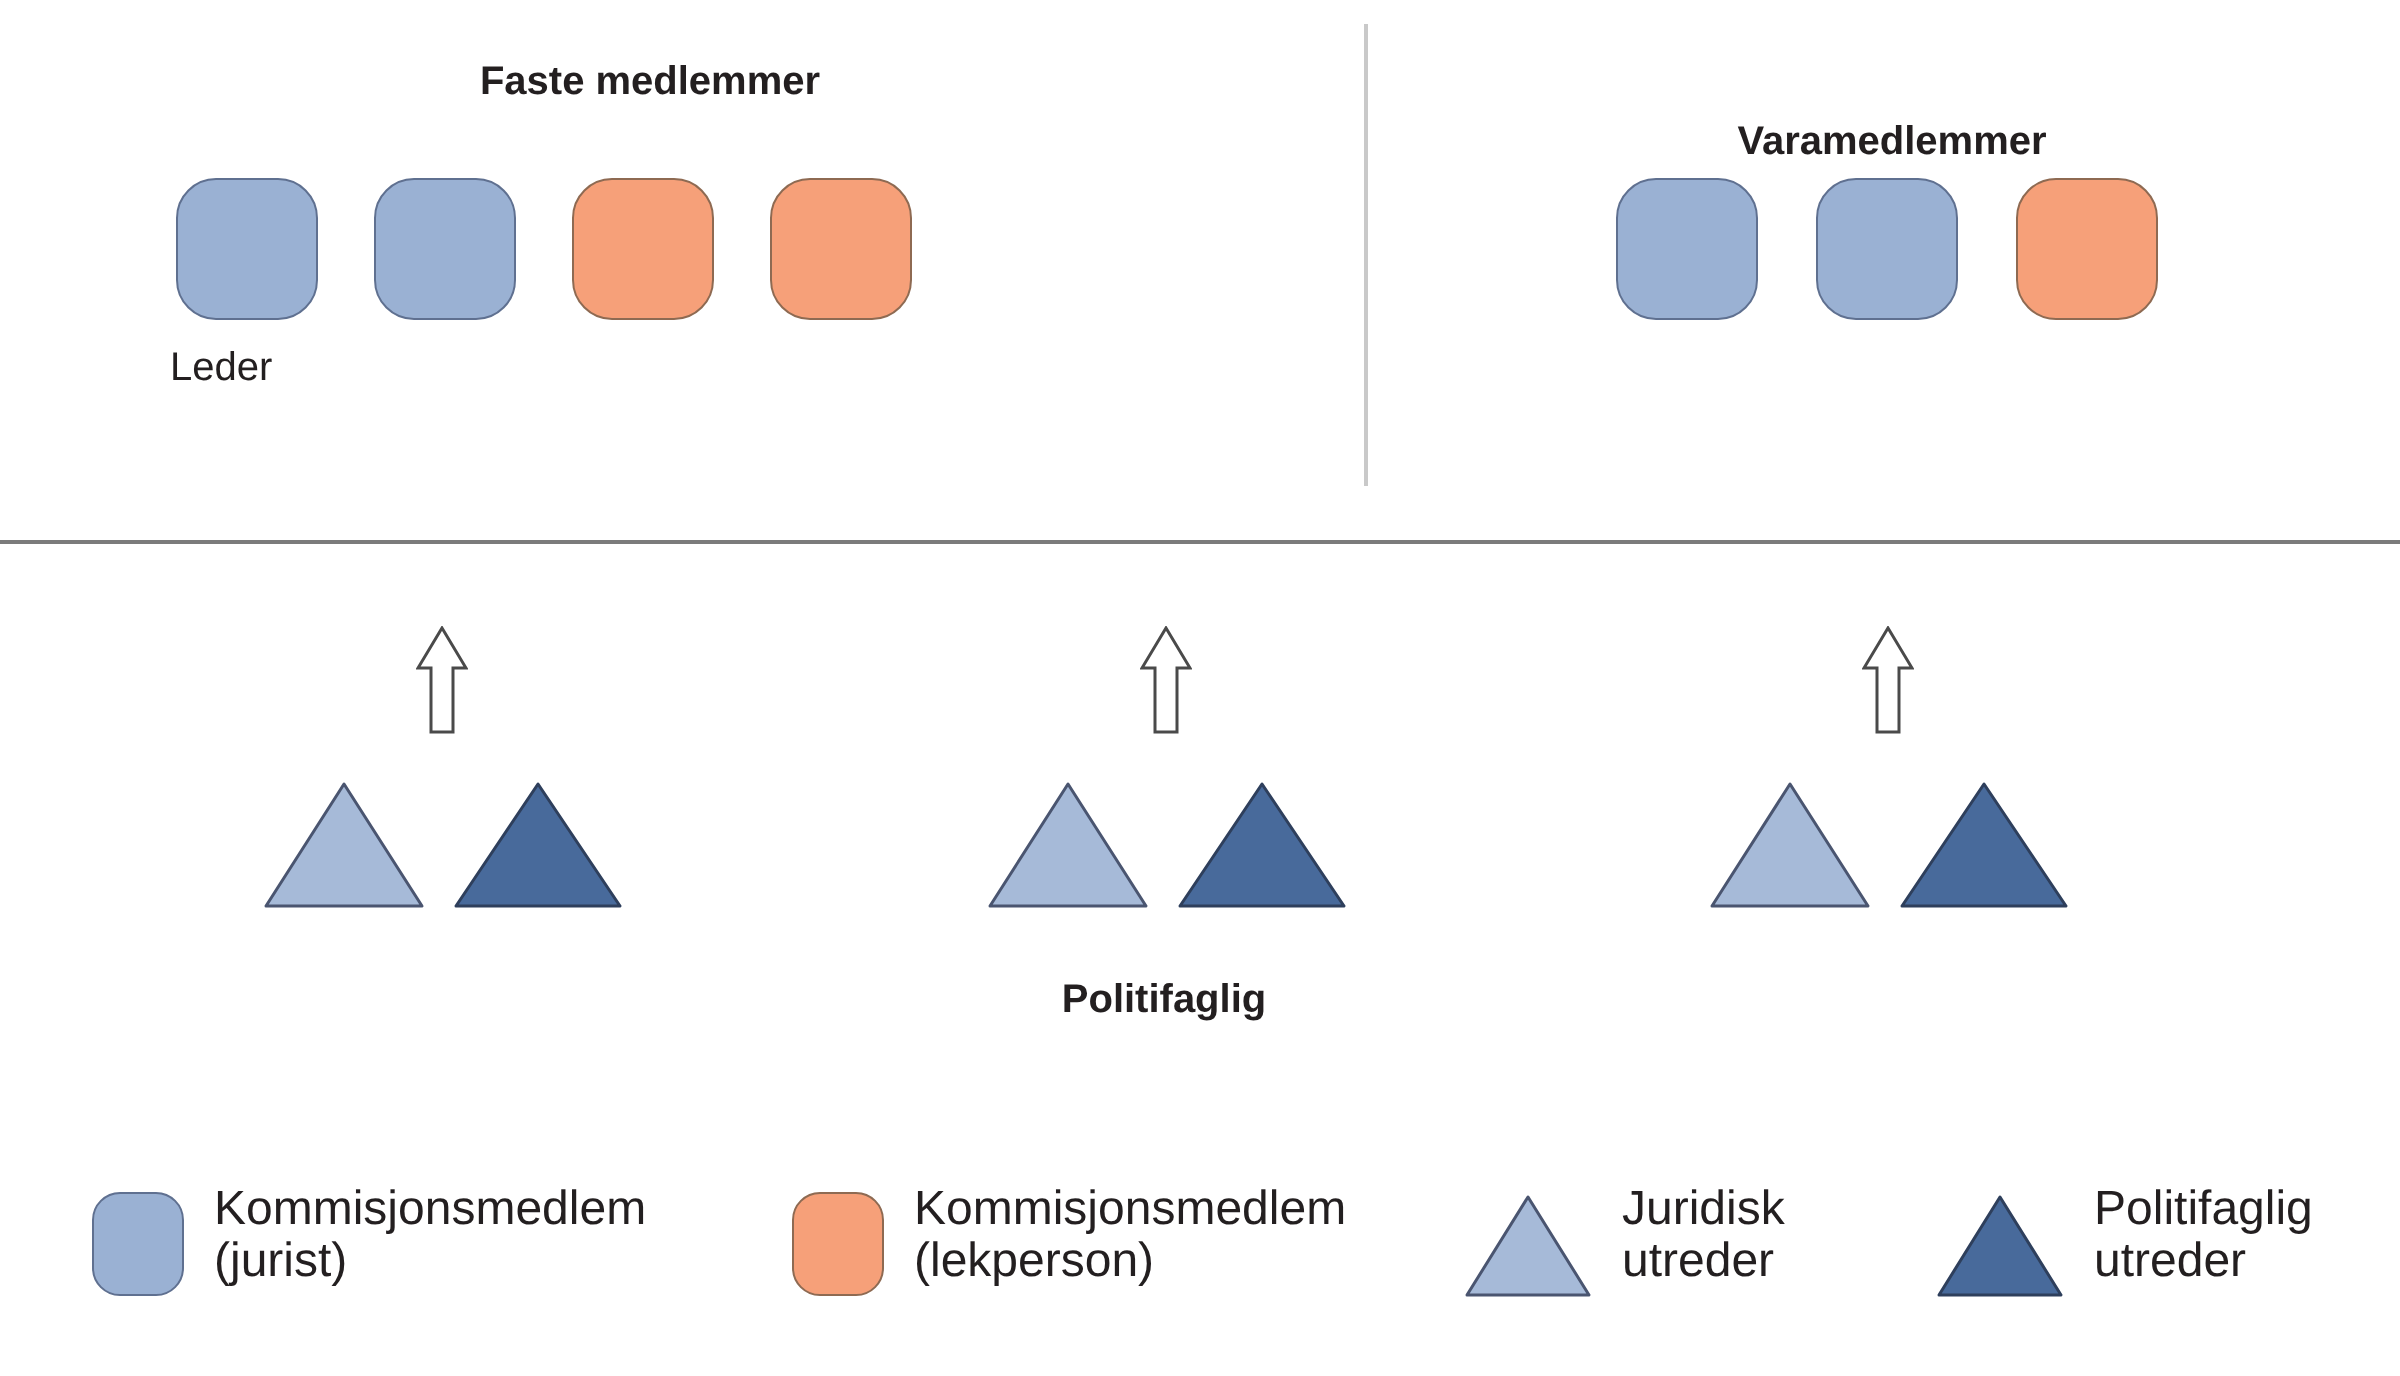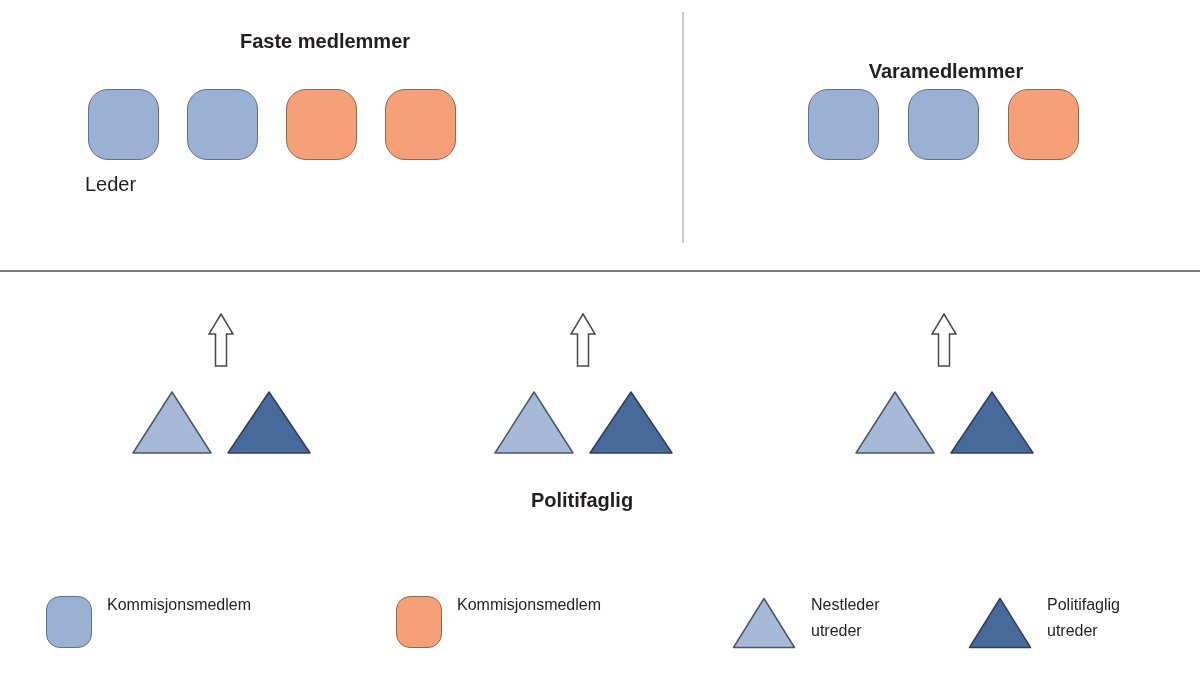--- a/index.html
+++ b/index.html
@@ -123,21 +123,21 @@
     border-radius: 14px;
     border: 1px solid #777;
     box-sizing: border-box;
   }
   .tri-icon { display: block; margin-top: 5px; }
   .legend-item.jurist .sq-icon    { background: var(--jurist-fill); border-color: var(--jurist-border); }
   .legend-item.lekperson .sq-icon { background: var(--lekperson-fill); border-color: var(--lekperson-border); }
   .legend-item.juridisk .tri-icon polygon     { fill: var(--juridisk-fill); stroke: var(--juridisk-border); }
   .legend-item.politifaglig .tri-icon polygon { fill: var(--politifaglig-fill); stroke: var(--politifaglig-border); }
   .legend-text {
-    font-size: 16px;
+    font-size: 24px;
     line-height: 26px;
     color: var(--text);
     white-space: nowrap;
   }
 </style>
 </head>
 <body>
 
 <div class="canvas">
 
@@ -229,38 +229,40 @@
 
   <div class="title title-sekretariat">Politifaglig</div>
 
   <div class="legend">
 
       <div class="legend-item jurist">
         <span class="sq-icon"></span>
 
         <div class="legend-text">
           <div>Kommisjonsmedlem</div>
+          <div>(jurist)</div>
         </div>
       </div>
 
       <div class="legend-item lekperson">
         <span class="sq-icon"></span>
 
         <div class="legend-text">
           <div>Kommisjonsmedlem</div>
+          <div>(lekperson)</div>
         </div>
       </div>
 
       <div class="legend-item juridisk">
 
         <svg class="tri-icon" width="64" height="52" viewBox="0 0 64 52">
           <polygon points="32,1.5 62.5,50.5 1.5,50.5"></polygon>
         </svg>
         <div class="legend-text">
-          <div>Nestleder</div>
+          <div>Juridisk</div>
           <div>utreder</div>
         </div>
       </div>
 
       <div class="legend-item politifaglig">
 
         <svg class="tri-icon" width="64" height="52" viewBox="0 0 64 52">
           <polygon points="32,1.5 62.5,50.5 1.5,50.5"></polygon>
         </svg>
         <div class="legend-text">

